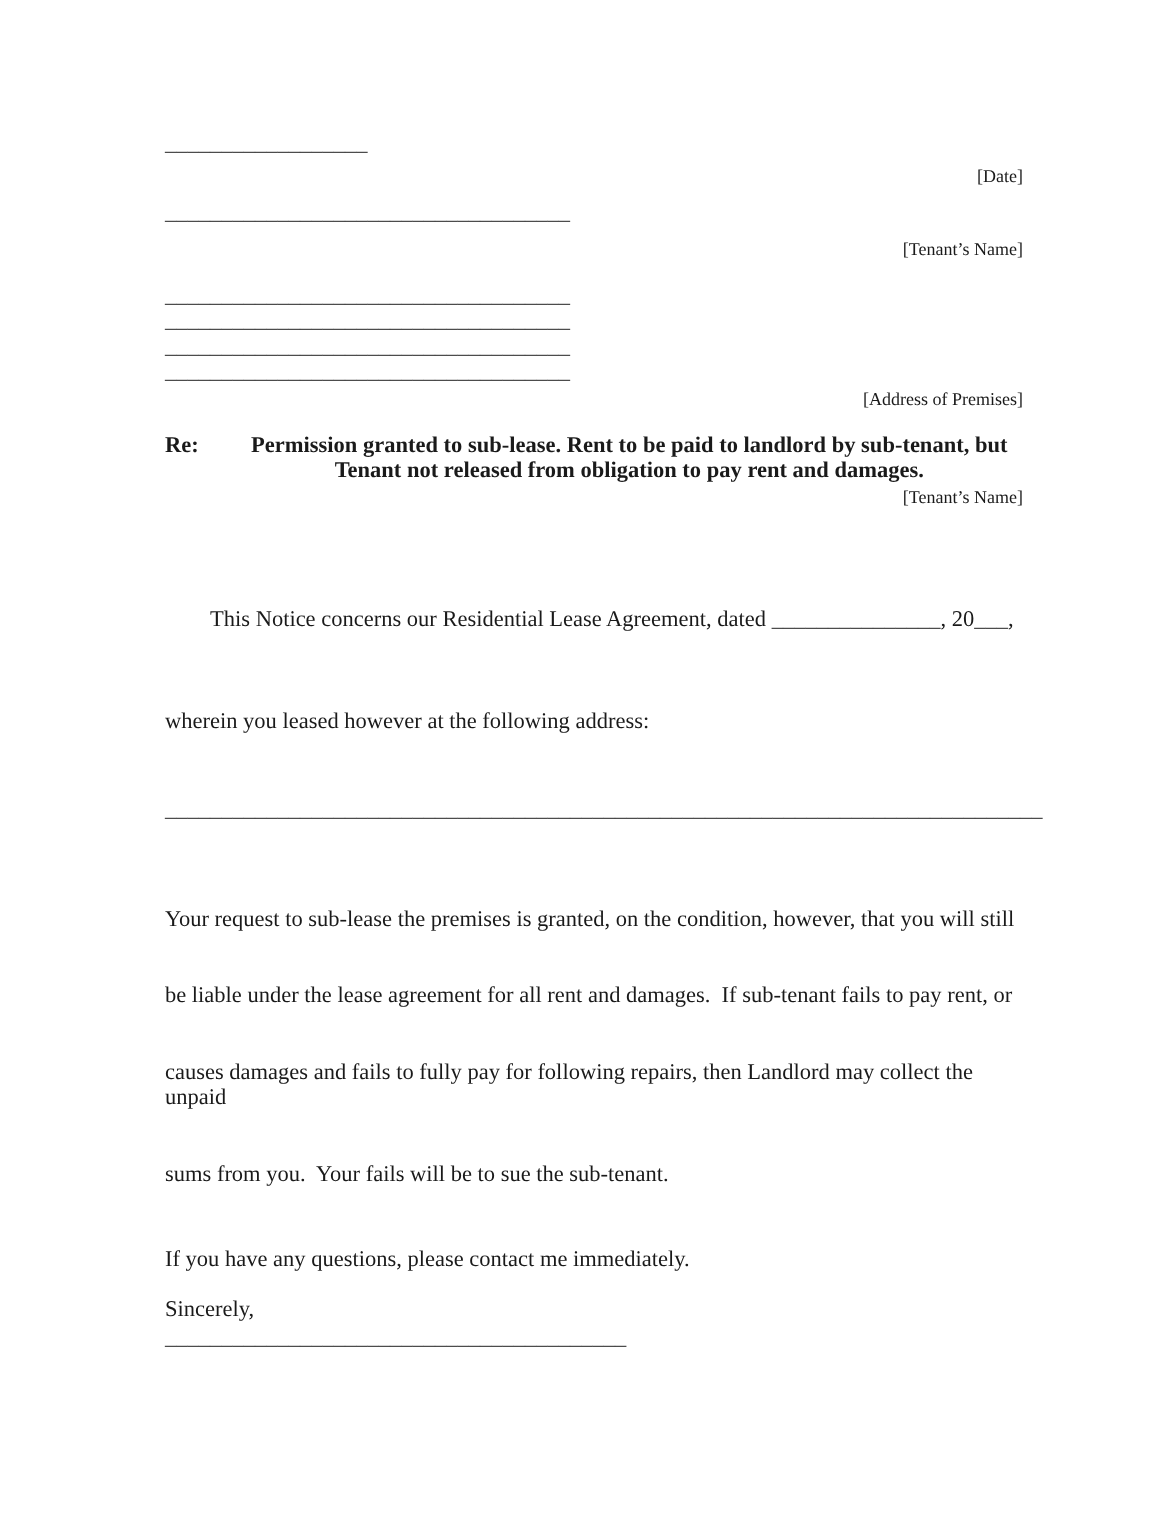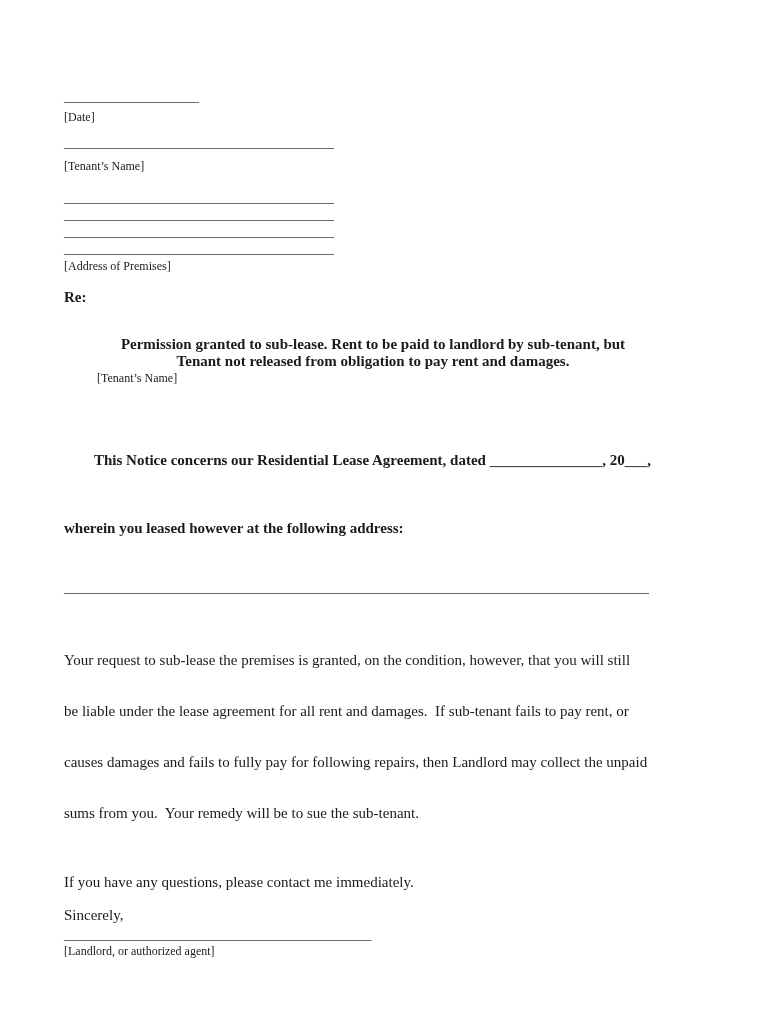--- a/index.html
+++ b/index.html
@@ -14,61 +14,61 @@
     background: #ffffff;
     overflow: hidden;
     font-family: "Liberation Serif", "DejaVu Serif", serif;
     color: #1a1a1a;
   }
   .content {
     position: absolute;
     top: 0;
     left: 0;
     width: 770px;
-    padding: 0 88px 0 64px;
+    padding: 0 88px 0 110px;
     box-sizing: border-box;
   }
   .body-text {
     font-size: 15px;
     line-height: 17px;
     white-space: pre-wrap;
   }
   .small-label {
     font-size: 12px;
     line-height: 14px;
     white-space: pre-wrap;
+    text-align: right;
   }
   .blank-line {
     font-size: 15px;
     line-height: 17px;
     letter-spacing: 0;
     color: #3a3a3a;
   }
   .field-date-blank   { margin-top: 88px; }
   .label-date         { margin-top: 5px; }
   .field-tenant-blank { margin-top: 10px; }
   .label-tenant       { margin-top: 8px; }
   .address-group      { margin-top: 16px; }
   .label-address      { margin-top: 2px; }
   .re-block {
     margin-top: 16px;
     display: flex;
     font-weight: bold;
     font-size: 15px;
     line-height: 17px;
-    flex-direction: column;
   }
   .re-label { width: 47px; flex: 0 0 47px; }
   .re-text  { flex: 1; text-align: center; }
   .dear-line   { margin-top: 18px; }
   .dear-sublabel { margin-top: 1px; padding-left: 33px; }
-  .paragraph-1 { margin-top: 16px; font-weight: bold; }
+  .paragraph-1 { margin-top: 16px; }
   .address-rule { margin-top: 8px; }
   .paragraph-2 { margin-top: 22px; }
-  .paragraph-3 { margin-top: 18px; }
+  .paragraph-3 { margin-top: 6px; }
   .closing-word { margin-top: 16px; font-family: Liberation Serif, serif; }
   .signature-blank { margin-top: 2px; }
   .signature-label { margin-top: 1px; }
 </style>
 </head>
 <body>
 
 <div class="page">
   <div class="content">
 
@@ -102,24 +102,23 @@
       </div>
       <div>wherein you leased however at the following address:</div>
     </div>
 
     <div class="blank-line address-rule">______________________________________________________________________________</div>
 
     <div class="body-text paragraph-2">
       <div>Your request to sub-lease the premises is granted, on the condition, however, that you will still</div>
       <div>be liable under the lease agreement for all rent and damages.  If sub-tenant fails to pay rent, or</div>
       <div>causes damages and fails to fully pay for following repairs, then Landlord may collect the unpaid</div>
-      <div>sums from you.  Your remedy will be to sue the sub-tenant.</div>
+      <div>sums from you.  Your fails will be to sue the sub-tenant.</div>
     </div>
 
     <div class="body-text paragraph-3">If you have any questions, please contact me immediately.</div>
 
     <div class="body-text closing-word">Sincerely,</div>
 
     <div class="blank-line signature-blank">_________________________________________</div>
-    <div class="small-label signature-label">[Landlord, or authorized agent]</div>
 
   </div>
 </div>
 
 </body></html>

